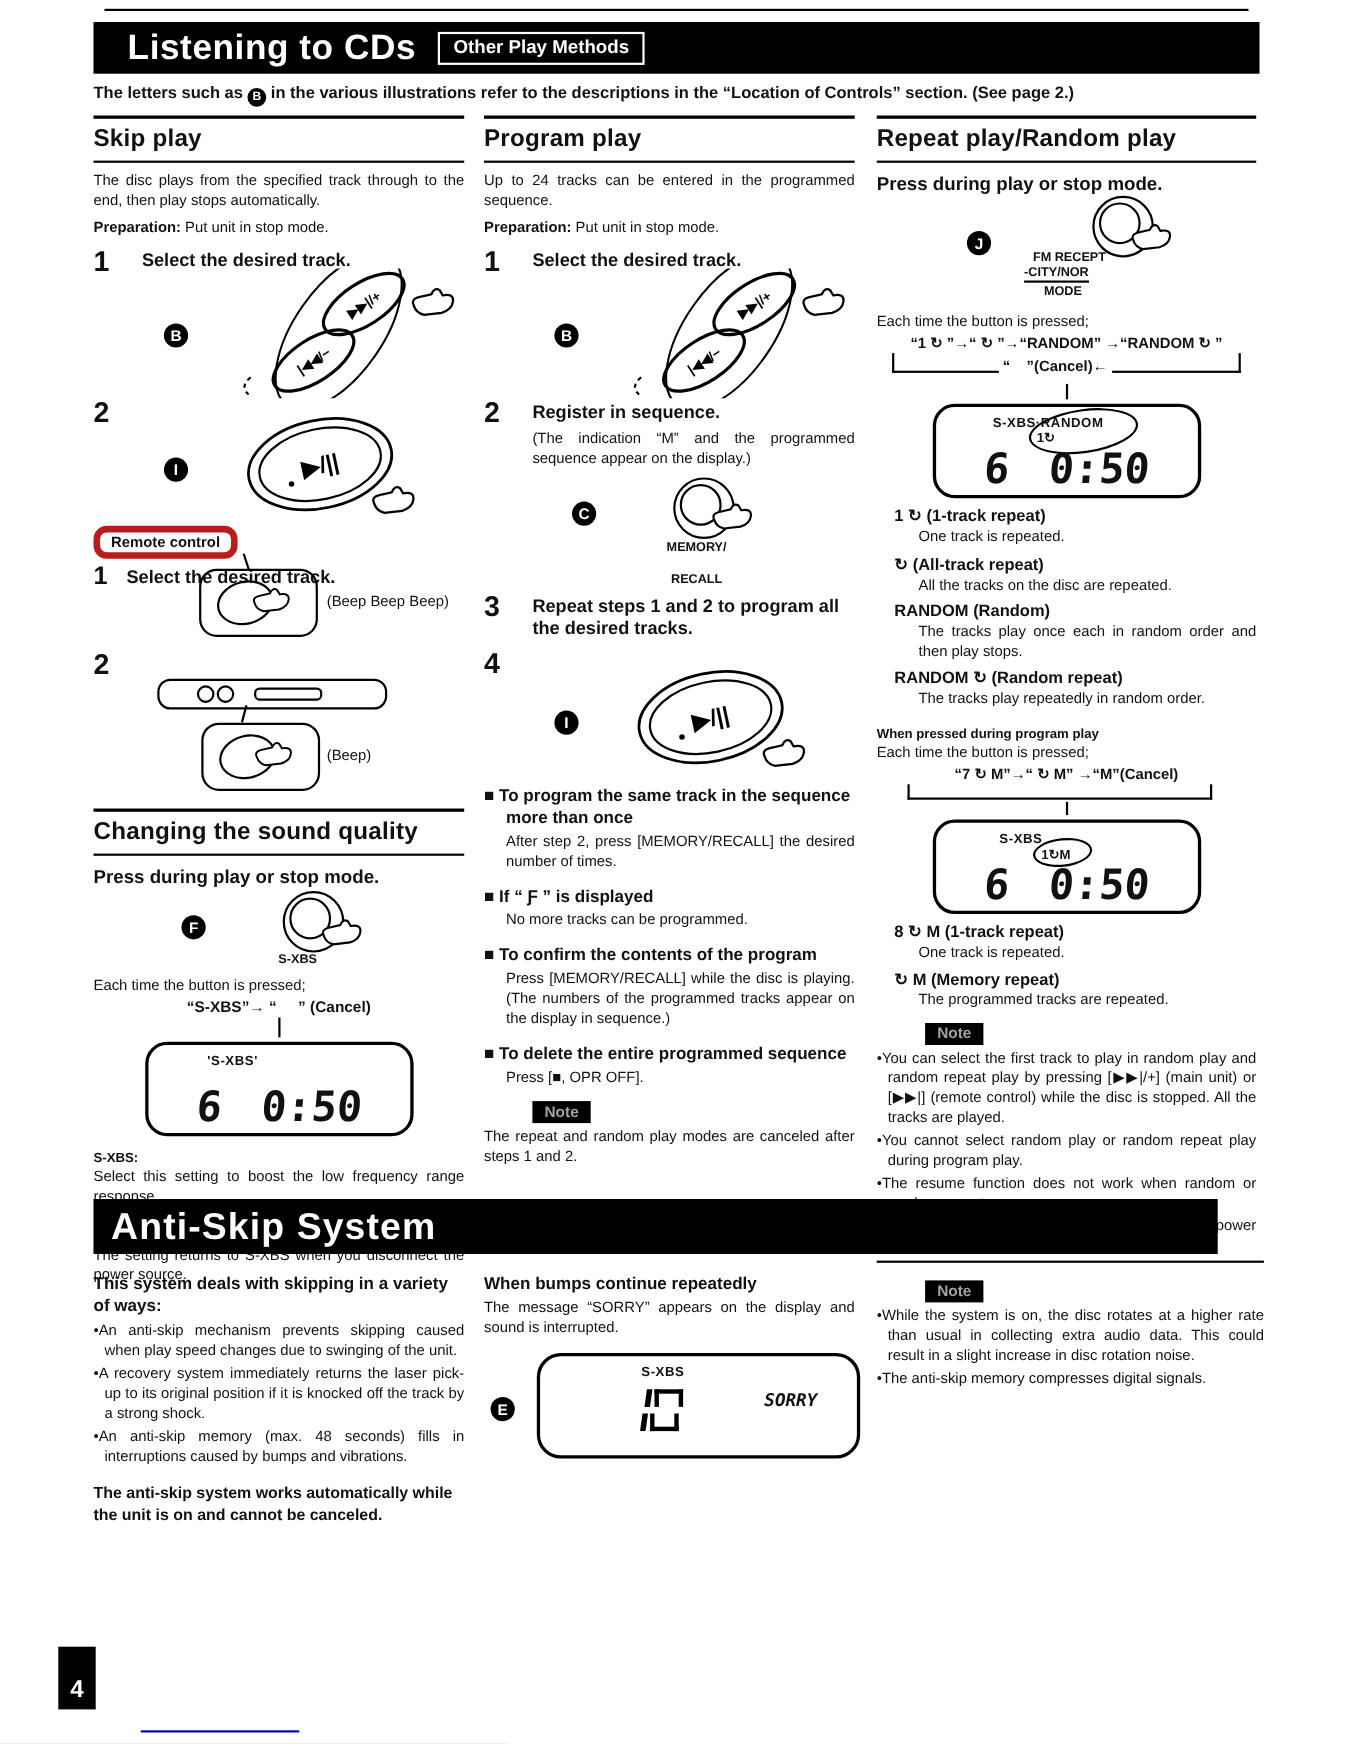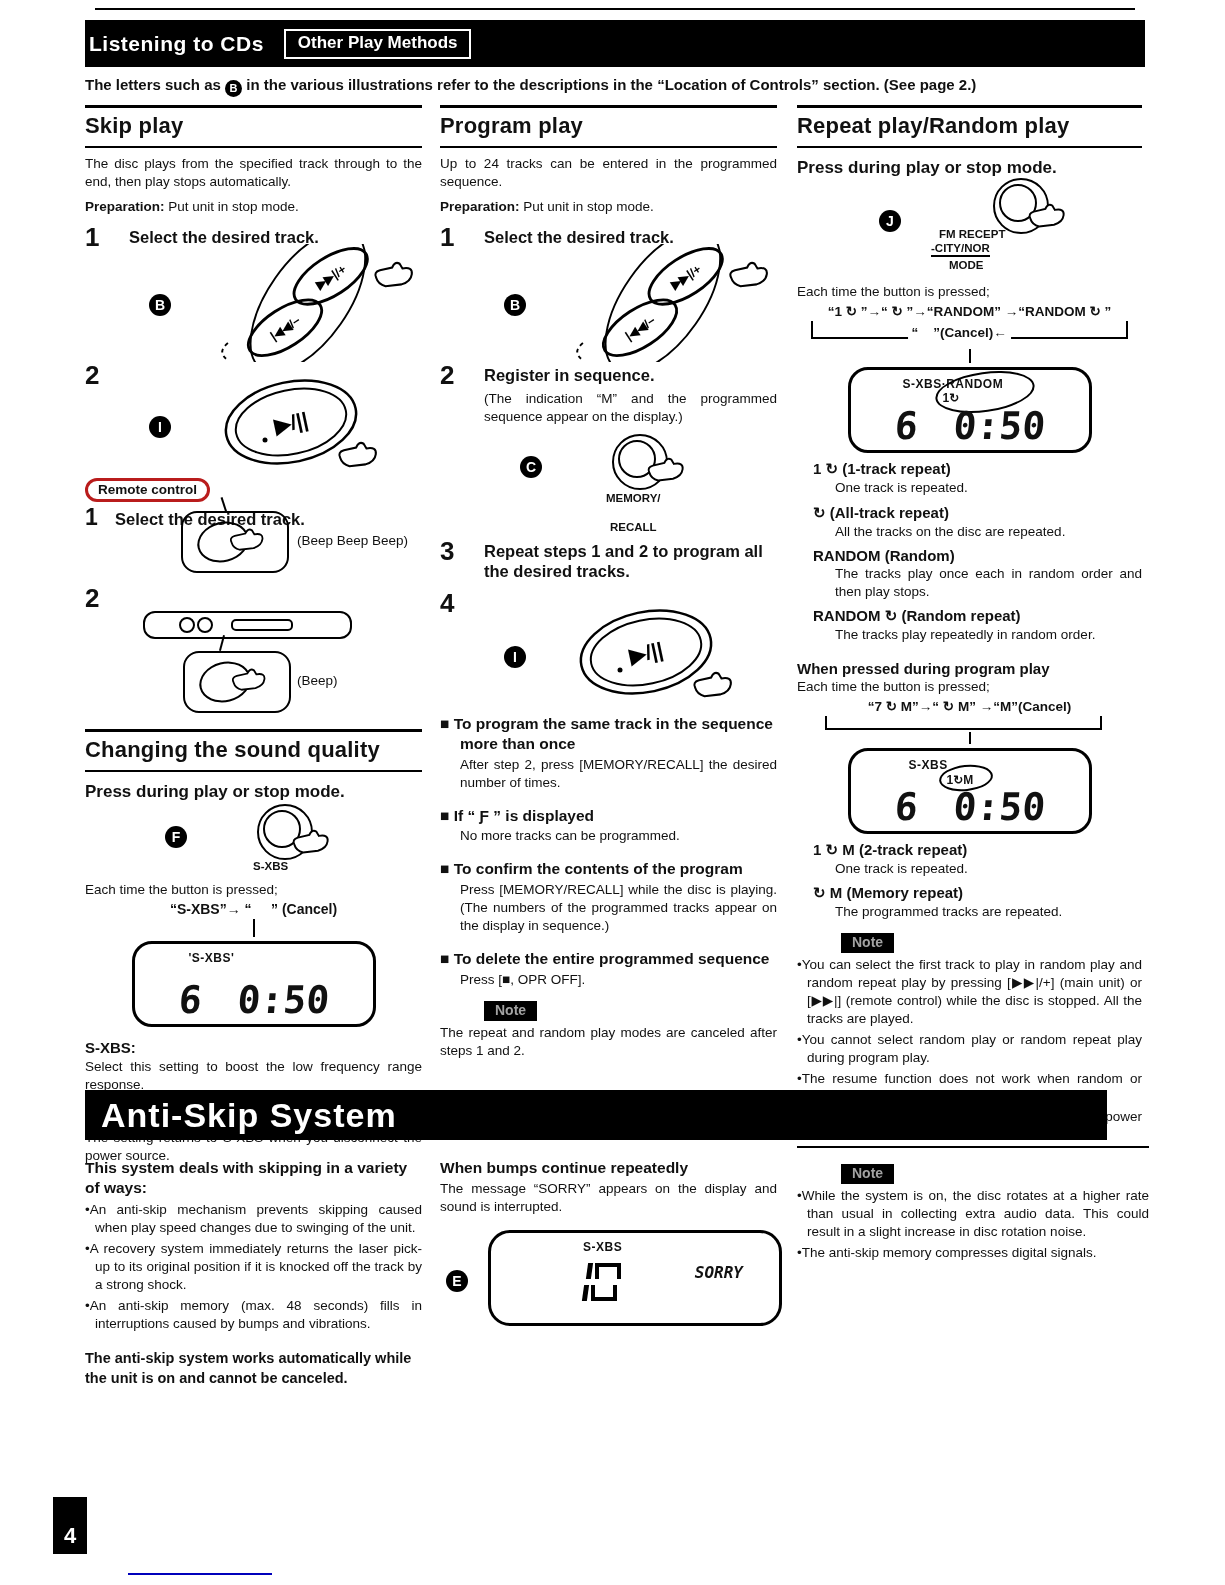--- a/index.html
+++ b/index.html
@@ -2,21 +2,21 @@
 <html><head>
 <meta charset="utf-8">
 <style>
   html,body{margin:0;padding:0;background:#e8e8e8;}
   .page{position:relative;width:1225px;height:1585px;background:#fff;overflow:hidden;
         font-family:"Liberation Sans",sans-serif;color:#111;}
   .toprule{position:absolute;left:95px;top:8px;width:1040px;height:2px;background:#000;}
   
   .hdr{position:absolute;left:85px;top:20px;width:1060px;height:47px;background:#000;color:#fff;
        display:flex;align-items:center;}
-  .hdr-title{font-size:21px;font-weight:bold;padding-left:4px;letter-spacing:.5px;}
+  .hdr-title{font-size:32px;font-weight:bold;padding-left:31px;letter-spacing:.5px;}
   .hdr-badge{margin-left:20px;border:2.5px solid #fff;padding:2px 12px 4px;font-size:17px;font-weight:bold;}
   .intro{position:absolute;left:85px;top:76px;width:1060px;font-size:15px;font-weight:bold;}
   .cl{display:inline-flex;width:17px;height:17px;border-radius:50%;background:#000;color:#fff;
       font-size:11px;font-weight:bold;align-items:center;justify-content:center;vertical-align:-2px;}
   
   .col{position:absolute;top:105px;width:337px;}
   .c1{left:85px;} .c2{left:440px;} .c3{left:797px;width:345px;}
   .colhead{border-top:3px solid #000;border-bottom:2px solid #000;padding:5px 0 7px;
            font-size:22px;font-weight:bold;letter-spacing:.2px;}
   .bt{font-size:13.5px;line-height:1.33;text-align:justify;margin:7px 0 0;}
@@ -50,31 +50,31 @@
        background:#fff;margin:4px auto 0;}
   .lcd-tag{position:absolute;top:7px;font-size:12px;font-weight:bold;letter-spacing:.5px;text-align:right;}
   .lcd-digits{position:absolute;bottom:5px;left:0;right:0;display:flex;justify-content:center;gap:36px;
               font-family:"DejaVu Sans Mono",monospace;font-size:38px;font-weight:bold;
               transform:skewX(-5deg);line-height:1;}
   .scrib{position:absolute;border:2px solid #000;border-radius:50%;}
   .lcd-tag2{position:absolute;font-size:12px;font-weight:bold;}
   
   .mode-head{font-size:15px;font-weight:bold;margin:7px 0 0 16px;}
   .mode-body{font-size:13.5px;margin:1px 0 0 38px;text-align:justify;line-height:1.3;}
-  .subhead{font-size:15px;font-weight:bold;margin-top:16px;}
+  .subhead{font-size:12px;font-weight:bold;margin-top:16px;}
   
   .note-badge{display:inline-block;background:#000;color:#a3a3a3;font-size:14px;font-weight:bold;
               padding:1px 11px 3px;margin-top:12px;margin-left:44px;}
   .bullet{font-size:13.5px;line-height:1.33;text-align:justify;margin:3px 0 0;
           padding-left:10px;text-indent:-10px;}
   .bhead{font-size:15.5px;font-weight:bold;line-height:1.28;margin:14px 0 0;
          padding-left:20px;text-indent:-20px;}
   .bbody{font-size:13.5px;line-height:1.33;text-align:justify;margin:2px 0 0 20px;}
   
-  .pill{display:inline-block;border:3px solid #b91c1c;border-radius:12px;padding:1px 10px 2px;
+  .pill{display:inline-block;border:6px solid #b91c1c;border-radius:12px;padding:1px 10px 2px;
         font-size:13.5px;font-weight:bold;margin-top:10px;}
   .callout{position:absolute;width:104px;height:58px;border:2.5px solid #000;border-radius:16px;}
   .co-oval{position:absolute;left:14px;top:9px;width:48px;height:36px;border:2.5px solid #000;
            border-radius:50%;transform:rotate(-14deg);}
   .beep{position:absolute;font-size:13.5px;white-space:nowrap;}
   .remote{position:absolute;width:205px;height:24px;border:2.5px solid #000;border-radius:12px;}
   .remote i{position:absolute;top:4px;width:12px;height:12px;border:2px solid #000;border-radius:50%;}
   .remote em{position:absolute;top:6px;width:58px;height:8px;border:2px solid #000;border-radius:5px;}
   .conn{position:absolute;width:2px;background:#000;}
   
@@ -321,21 +321,21 @@
     <div class="tick" style="height:12px;margin-top:2px"></div>
     <div class="lcd">
       <span class="lcd-tag" style="left:58px">S-XBS</span>
       <span class="lcd-tag2" style="left:96px;top:22px">1↻M</span>
       <span class="scrib" style="left:88px;top:14px;width:50px;height:22px;transform:rotate(-6deg)"></span>
       <div class="lcd-digits">
         <span>6</span>
         <span>0:50</span>
       </div>
     </div>
-    <div class="mode-head">1 ↻ M (2-track repeat)</div>
+    <div class="mode-head">8 ↻ M (1-track repeat)</div>
     <div class="mode-body">One track is repeated.</div>
     <div class="mode-head">↻ M (Memory repeat)</div>
     <div class="mode-body">The programmed tracks are repeated.</div>
     <div class="note-badge">Note</div>
     <p class="bullet">•You can select the first track to play in random play and random repeat play by pressing [▶▶|/+] (main unit) or [▶▶|] (remote control) while the disc is stopped. All the tracks are played.</p>
     <p class="bullet">•You cannot select random play or random repeat play during program play.</p>
     <p class="bullet">•The resume function does not work when random or random repeat are on.</p>
     <p class="bullet">•The mode is canceled when you disconnect the power source.</p>
   </div>
 

